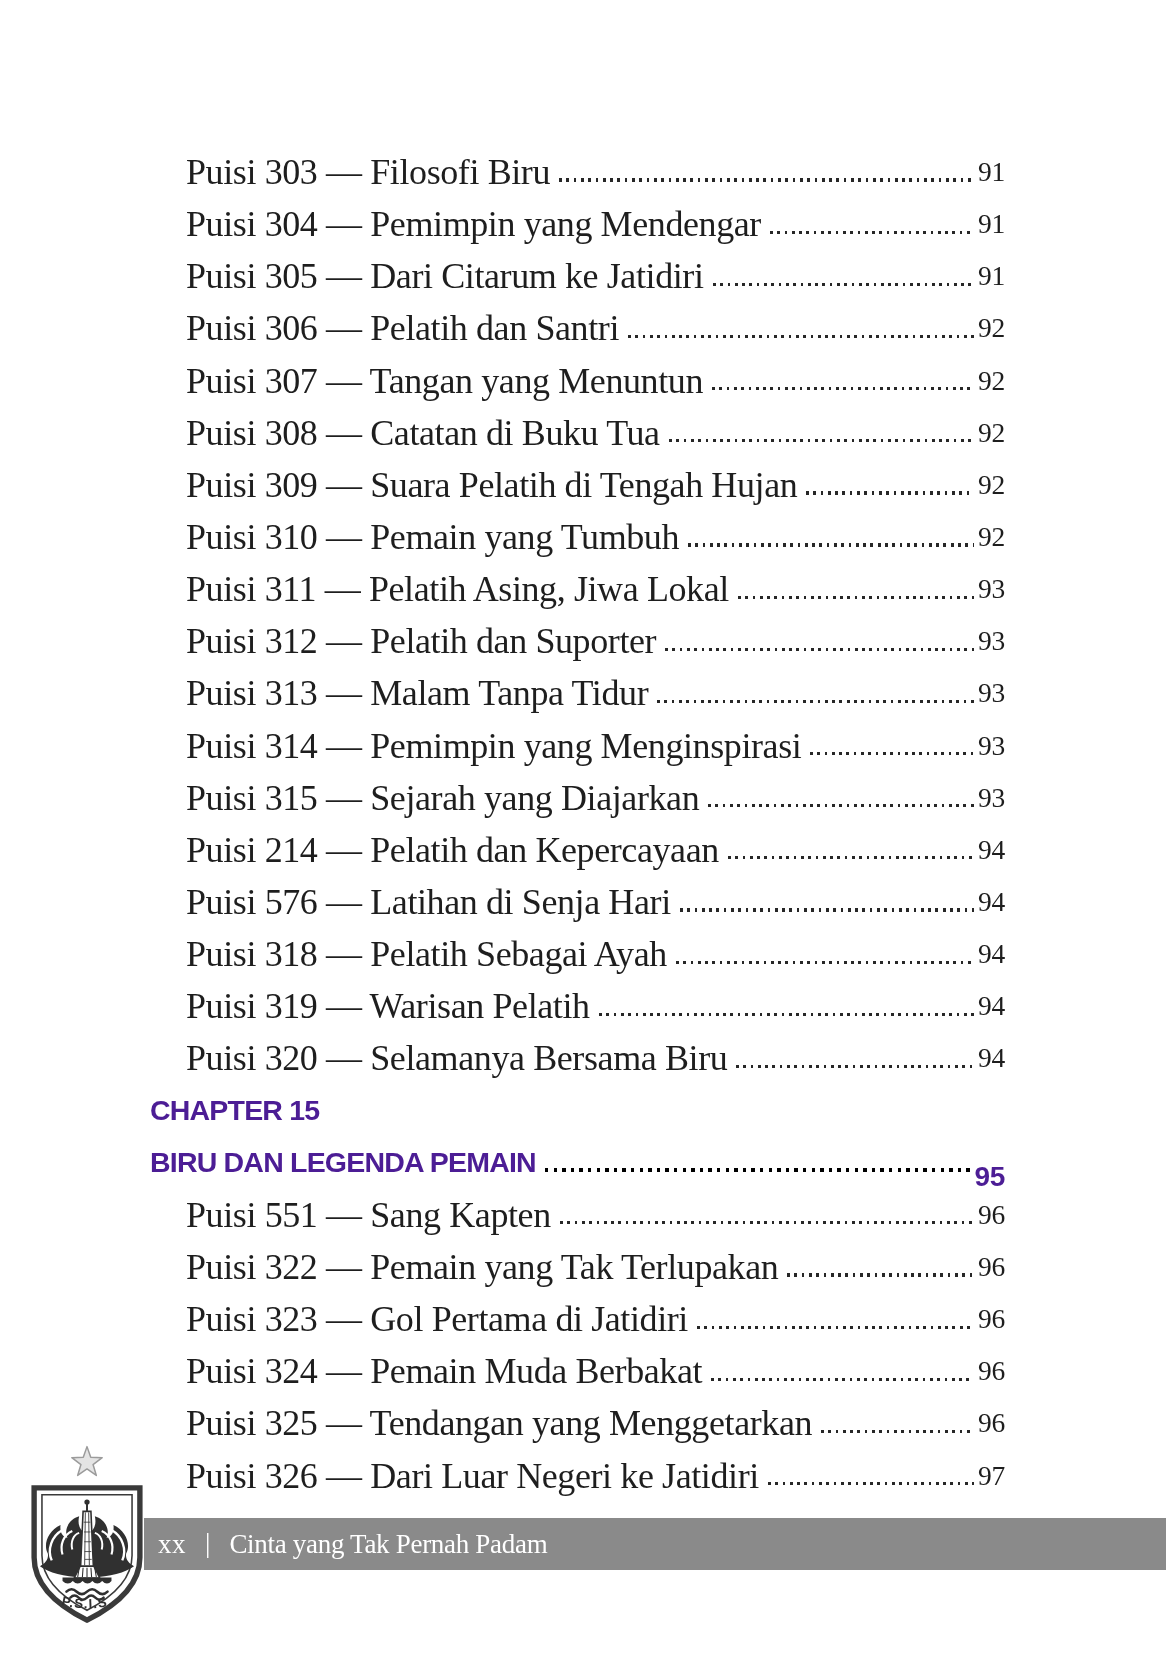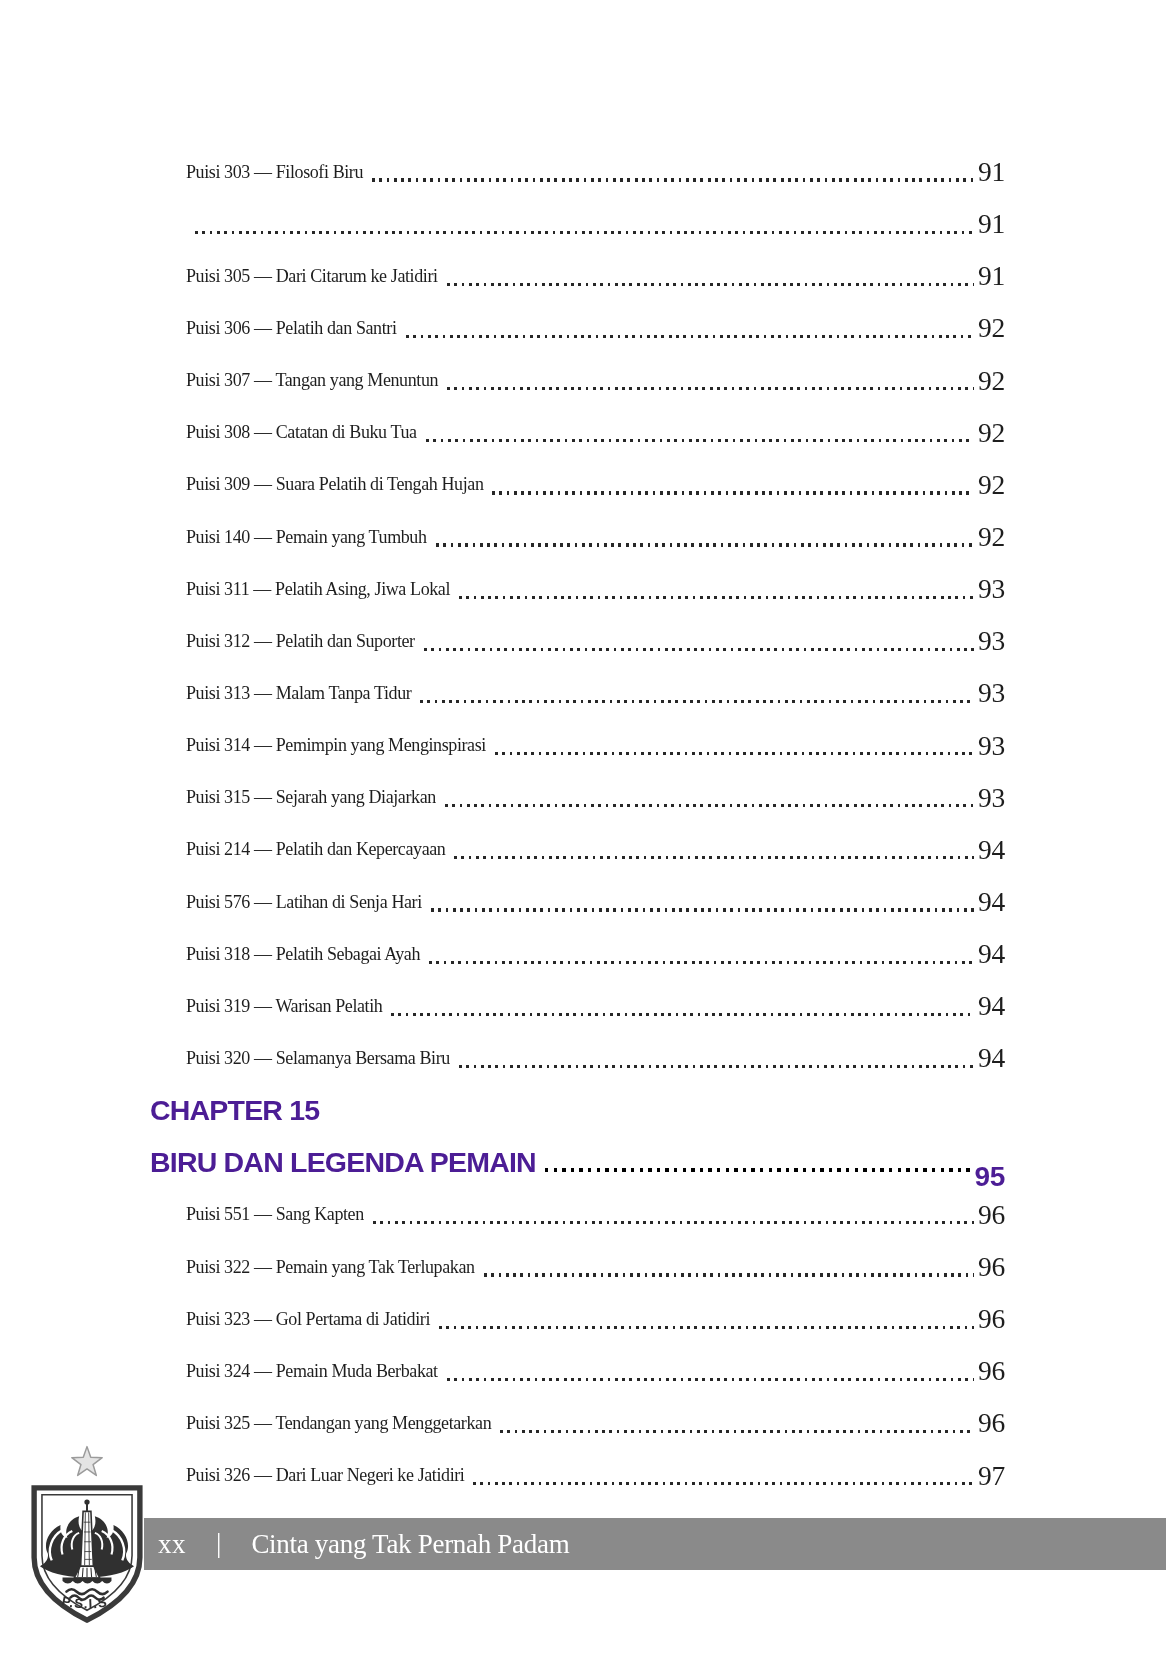--- a/index.html
+++ b/index.html
@@ -2,57 +2,58 @@
 <html><head>
 <meta charset="utf-8">
 <style>
   html,body{margin:0;padding:0;background:#fff;}
   .page{
     position:relative;width:1166px;height:1654px;background:#ffffff;overflow:hidden;
     font-family:"Liberation Serif","DejaVu Serif",serif;color:#1e1e1e;
   }
   .toc{position:absolute;left:150px;top:146px;width:855px;}
   .row{display:flex;align-items:center;height:52.15px;}
-  .row .lbl{white-space:nowrap;letter-spacing:-0.4px;font-size:18px;}
+  .row .lbl{white-space:nowrap;letter-spacing:-0.4px;font-size:36px;}
   .row.entry{padding-left:36px;}
   .dots{
     flex:1 1 auto;min-width:12px;height:3.2px;position:relative;top:8px;
     margin:0 4px 0 9px;
     background:repeating-linear-gradient(to right,#272727 0 2.7px,transparent 2.7px 7.3px);
   }
   .pg{white-space:nowrap;font-size:27.5px;letter-spacing:-0.3px;}
   .row.chapter{font-family:"Liberation Sans","DejaVu Sans",sans-serif;color:#4c1d95;}
   .row.chapter .lbl{font-weight:700;font-size:28.5px;letter-spacing:-0.8px;}
   .row.chapter .pg{font-weight:700;font-size:28px;font-family:"Liberation Sans","DejaVu Sans",sans-serif;margin-top:28px;}
   .row.chapter .dots{
     height:4px;top:7px;
     background:repeating-linear-gradient(to right,#000 0 3.4px,transparent 3.4px 8.6px);
   }
   .footer-bar{
     position:absolute;left:144px;top:1518px;width:1022px;height:52px;
-    background:#8a8a8a;display:flex;align-items:center;color:#ffffff;font-size:27px;gap:11px;
+    background:#8a8a8a;display:flex;align-items:center;color:#ffffff;font-size:27px;
   }
   .footer-bar .pgnum{margin-left:14px;letter-spacing:0.5px;}
   .footer-bar .sep{margin:0 19px;font-weight:400;position:relative;top:-1px;}
   .footer-bar .btitle{letter-spacing:-0.3px;}
   .star{position:absolute;left:70px;top:1445px;width:34px;height:33px;}
   .crest{position:absolute;left:28px;top:1483px;width:118px;height:142px;}
 </style>
 </head>
 <body>
 
 <div class="page">
 
   <div class="toc">
     <div class="row entry">
         <span class="lbl">Puisi 303 — Filosofi Biru</span>
         <span class="dots"></span>
         <span class="pg">91</span>
       </div>
     <div class="row entry">
+        <span class="lbl">Puisi 304 — Pemimpin yang Mendengar</span>
         <span class="dots"></span>
         <span class="pg">91</span>
       </div>
     <div class="row entry">
         <span class="lbl">Puisi 305 — Dari Citarum ke Jatidiri</span>
         <span class="dots"></span>
         <span class="pg">91</span>
       </div>
     <div class="row entry">
         <span class="lbl">Puisi 306 — Pelatih dan Santri</span>
@@ -68,21 +69,21 @@
         <span class="lbl">Puisi 308 — Catatan di Buku Tua</span>
         <span class="dots"></span>
         <span class="pg">92</span>
       </div>
     <div class="row entry">
         <span class="lbl">Puisi 309 — Suara Pelatih di Tengah Hujan</span>
         <span class="dots"></span>
         <span class="pg">92</span>
       </div>
     <div class="row entry">
-        <span class="lbl">Puisi 140 — Pemain yang Tumbuh</span>
+        <span class="lbl">Puisi 310 — Pemain yang Tumbuh</span>
         <span class="dots"></span>
         <span class="pg">92</span>
       </div>
     <div class="row entry">
         <span class="lbl">Puisi 311 — Pelatih Asing, Jiwa Lokal</span>
         <span class="dots"></span>
         <span class="pg">93</span>
       </div>
     <div class="row entry">
         <span class="lbl">Puisi 312 — Pelatih dan Suporter</span>

